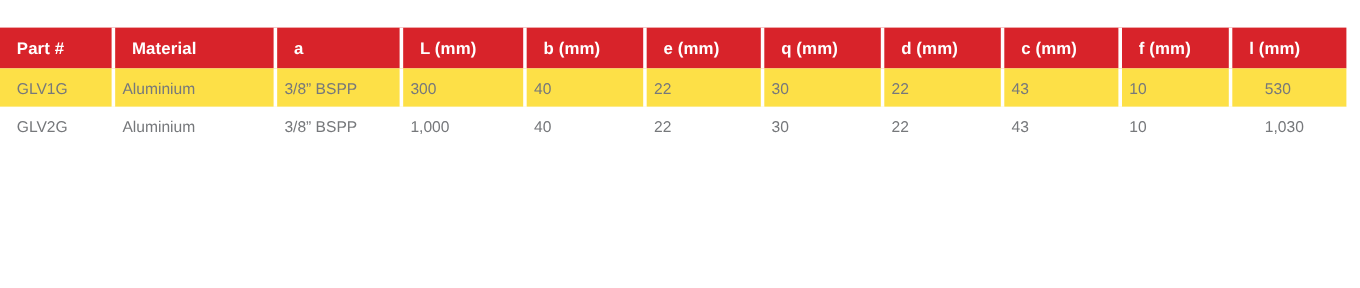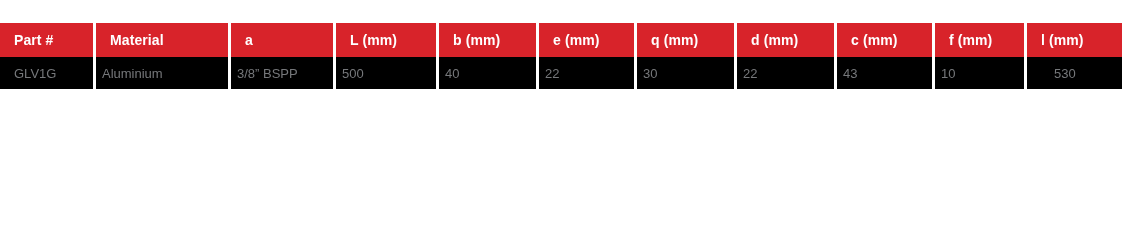--- a/index.html
+++ b/index.html
@@ -62,21 +62,21 @@
   tbody td.last-col {
     border-right: 0;
     padding-left: 27px;
   }
   tbody td.col-part {
     text-align: left;
     padding-left: 14px;
   }
 
   tbody tr.row-alt td {
-    background: #000000;
+    background: #fde047;
   }
   tbody tr.row-plain td {
     background: #ffffff;
   }
 </style>
 </head>
 <body>
 
 <div class="spec-table-wrap">
   <table class="spec-table">
@@ -108,24 +108,37 @@
         <th>f (mm)</th>
         <th class="last-col">l (mm)</th>
       </tr>
     </thead>
 
     <tbody>
       <tr class="row-alt">
         <td class="col-part">GLV1G</td>
         <td>Aluminium</td>
         <td>3/8” BSPP</td>
-        <td>500</td>
+        <td>300</td>
         <td>40</td>
         <td>22</td>
         <td>30</td>
         <td>22</td>
         <td>43</td>
         <td>10</td>
         <td class="last-col">530</td>
       </tr>
+      <tr class="row-plain">
+        <td class="col-part">GLV2G</td>
+        <td>Aluminium</td>
+        <td>3/8” BSPP</td>
+        <td>1,000</td>
+        <td>40</td>
+        <td>22</td>
+        <td>30</td>
+        <td>22</td>
+        <td>43</td>
+        <td>10</td>
+        <td class="last-col">1,030</td>
+      </tr>
     </tbody>
   </table>
 </div>
 
 </body></html>

